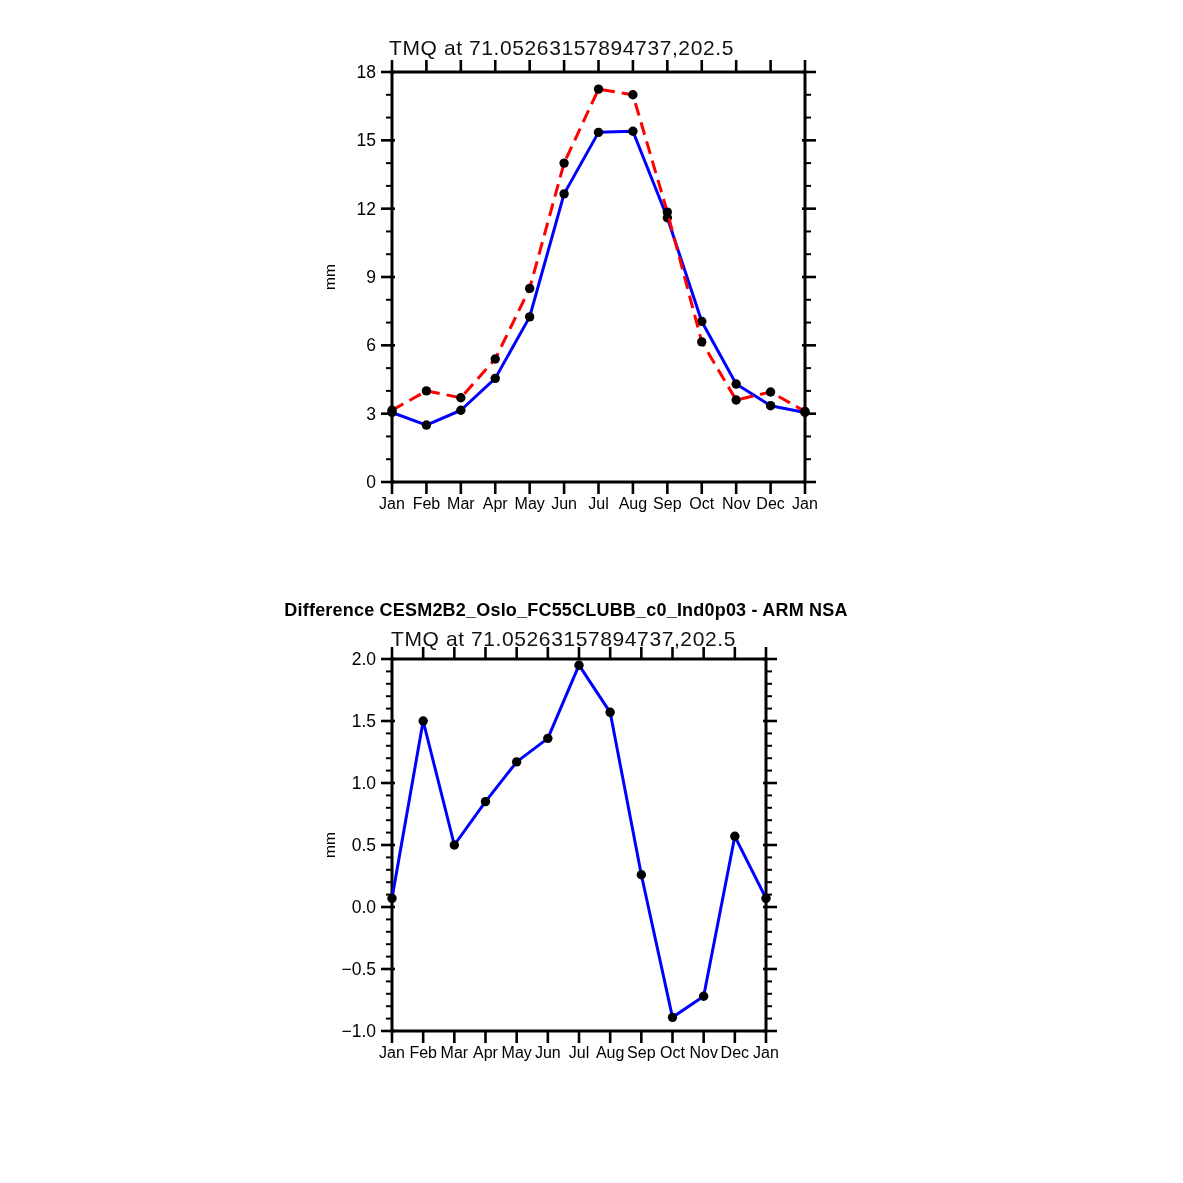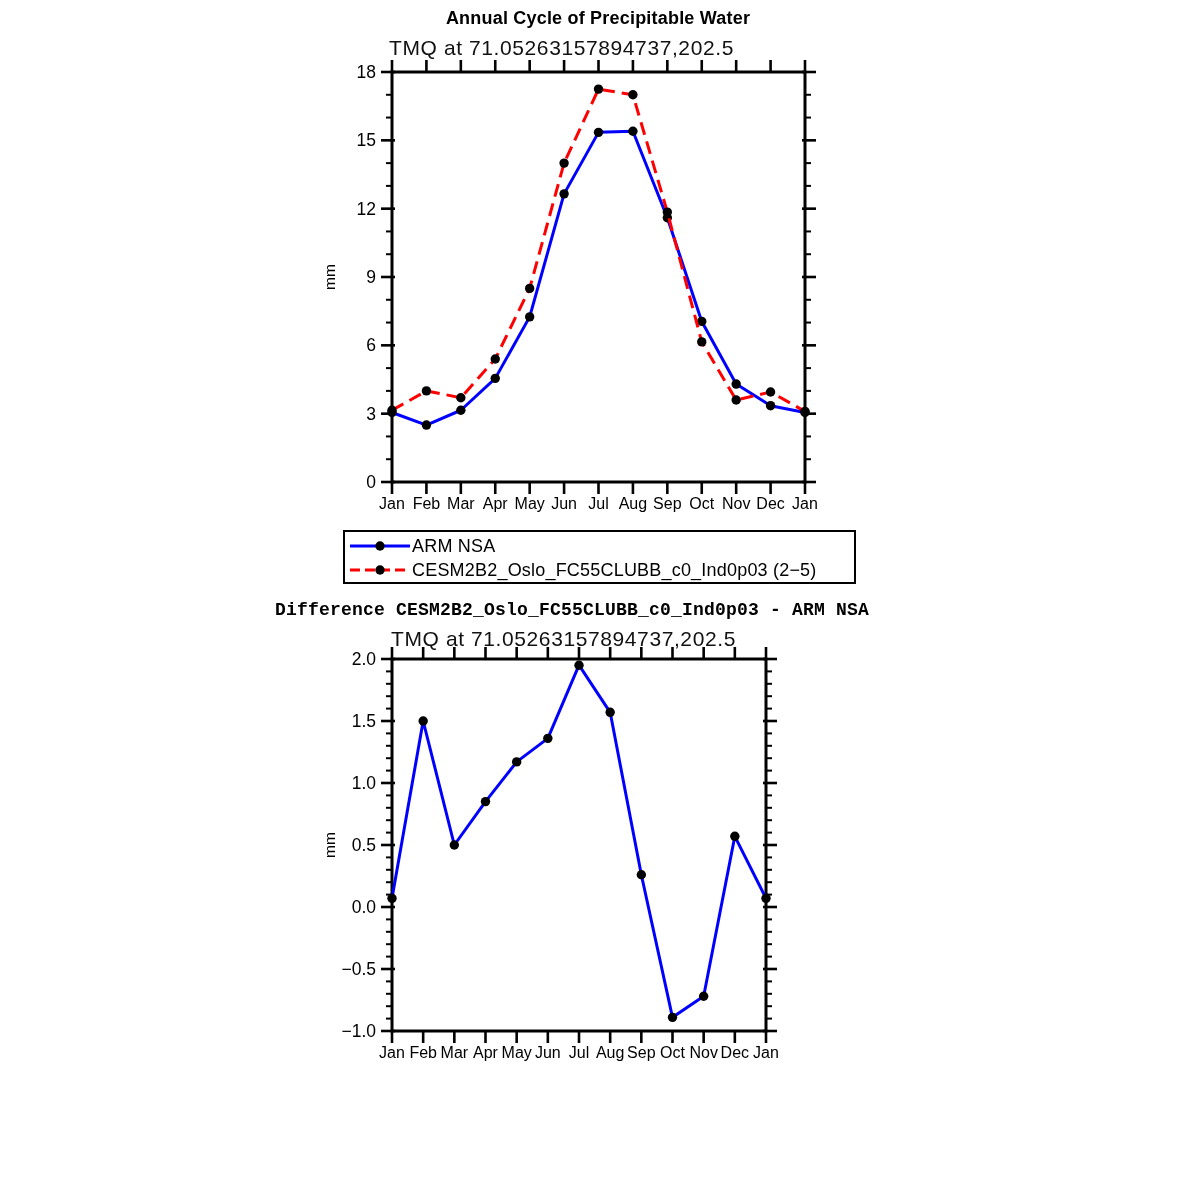--- a/index.html
+++ b/index.html
@@ -7,21 +7,21 @@
     width:1183px;height:1183px;position:relative;overflow:hidden;
     font-family:"Liberation Sans","DejaVu Sans",sans-serif;color:#000;
   }
   .page{position:absolute;left:0;top:0;width:1183px;height:1183px;background:#ffffff;}
   #plots{position:absolute;left:0;top:0;}
   .chart-title{
     position:absolute;font-weight:bold;font-size:18px;letter-spacing:0.2px;
     width:1000px;text-align:center;white-space:nowrap;
   }
   #t1{left:98px;top:8px;}
-  #t2{left:72px;top:600px;font-family:Liberation Mono, monospace;}
+  #t2{left:66px;top:600px;}
   .chart-subtitle{
     position:absolute;font-size:21px;letter-spacing:0.6px;white-space:nowrap;color:#111;
   }
   #s1{left:389px;top:36px;}
   #s2{left:391px;top:627px;}
   .legend{
     position:absolute;left:343px;top:530px;width:513px;height:54px;
     border:2px solid #000;box-sizing:border-box;background:#fff;
     padding:2px 0 0 3px;
   }
@@ -272,36 +272,19 @@
         <circle cx="579" cy="665.2" r="4.7" fill="#000000"></circle>
         <circle cx="610.1666666666666" cy="712.3199999999999" r="4.7" fill="#000000"></circle>
         <circle cx="641.3333333333334" cy="874.76" r="4.7" fill="#000000"></circle>
         <circle cx="672.5" cy="1017.36" r="4.7" fill="#000000"></circle>
         <circle cx="703.6666666666667" cy="996.28" r="4.7" fill="#000000"></circle>
         <circle cx="734.8333333333333" cy="836.3199999999999" r="4.7" fill="#000000"></circle>
         <circle cx="766" cy="898.3199999999999" r="4.7" fill="#000000"></circle>
       </g>
     </svg>
 
-  <div class="chart-title" id="t1">Annual Cycle of Precipitable Water</div>
   <div class="chart-subtitle" id="s1">TMQ at 71.05263157894737,202.5</div>
 
   <div class="chart-title" id="t2">Difference CESM2B2_Oslo_FC55CLUBB_c0_Ind0p03 - ARM NSA</div>
   <div class="chart-subtitle" id="s2">TMQ at 71.05263157894737,202.5</div>
 
-  <div class="legend">
-    <div class="legend-row">
-      <svg class="legend-sample" width="64" height="22">
-        <line class="legend-sample-line" x1="2" y1="11" x2="62" y2="11" stroke="#0000ff" stroke-width="3"></line>
-        <circle cx="32" cy="11" r="4.7" fill="#000"></circle>
-      </svg>
-      <span class="legend-label">ARM NSA</span>
-    </div>
-    <div class="legend-row">
-      <svg class="legend-sample" width="64" height="22">
-        <line class="legend-sample-line" x1="2" y1="11" x2="62" y2="11" stroke="#ff0000" stroke-width="3" stroke-dasharray="10 5"></line>
-        <circle cx="32" cy="11" r="4.7" fill="#000"></circle>
-      </svg>
-      <span class="legend-label">CESM2B2_Oslo_FC55CLUBB_c0_Ind0p03 (2−5)</span>
-    </div>
-  </div>
 
 </div>
 
 </body></html>

